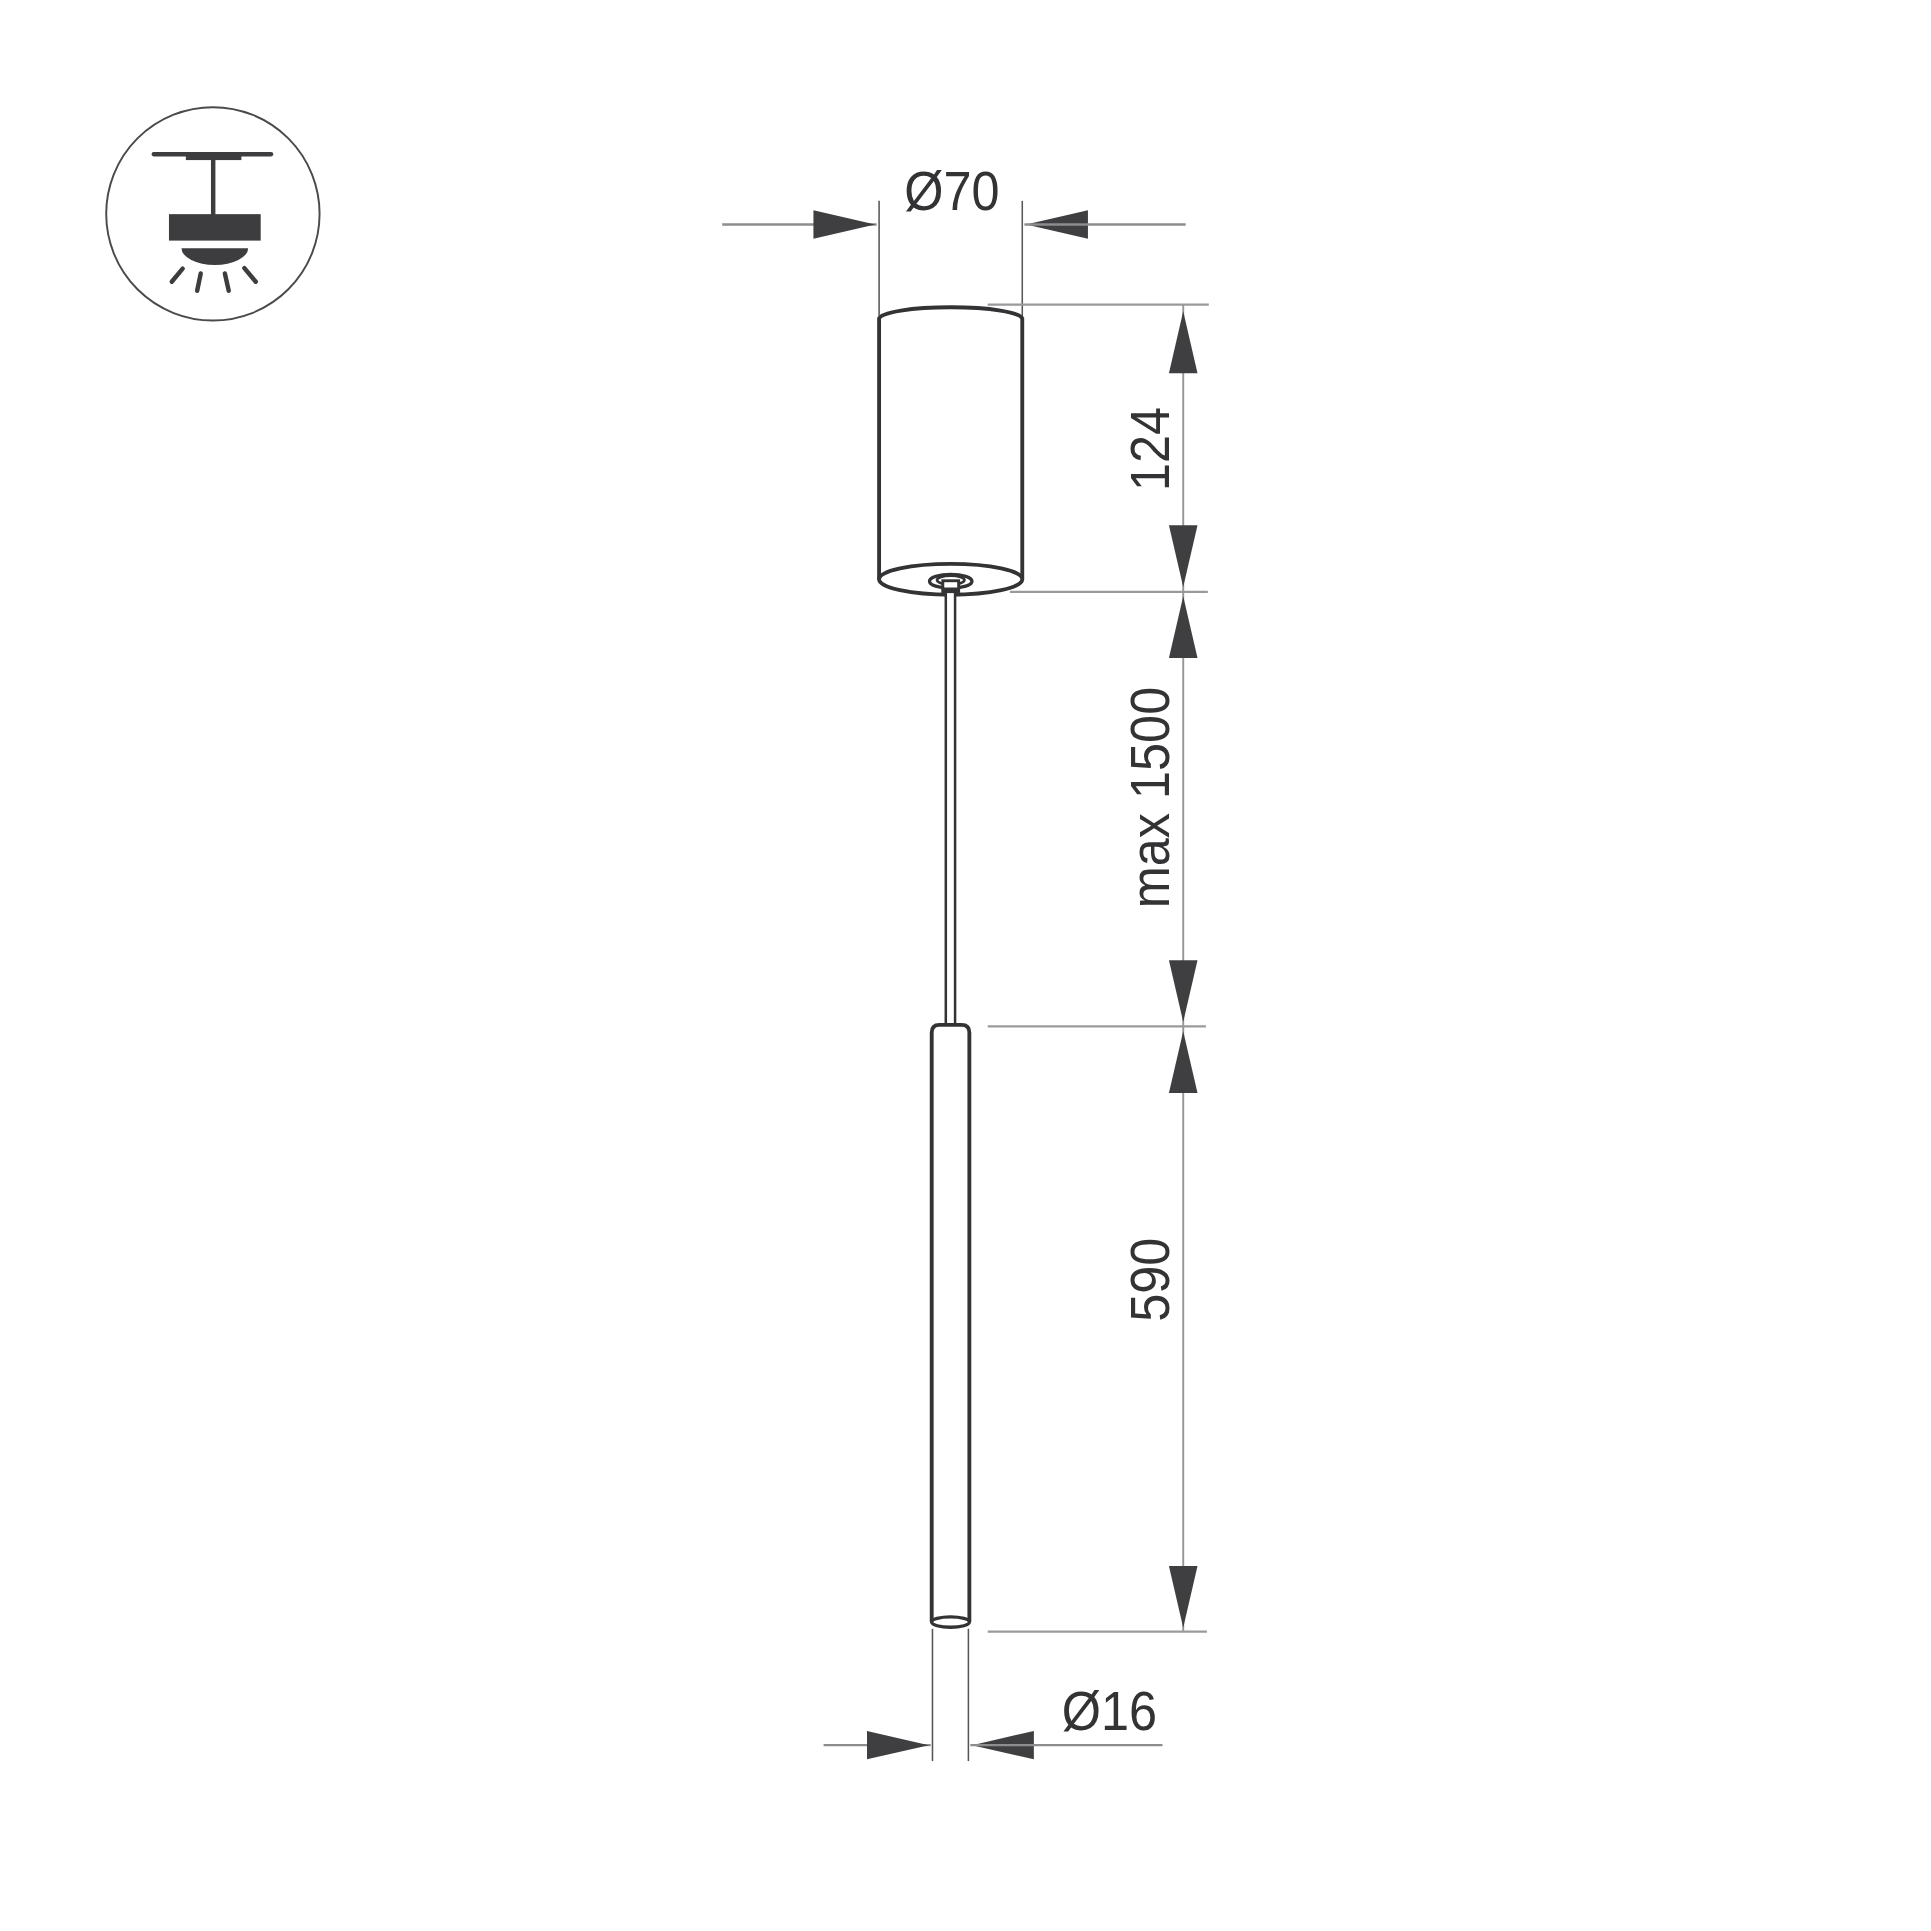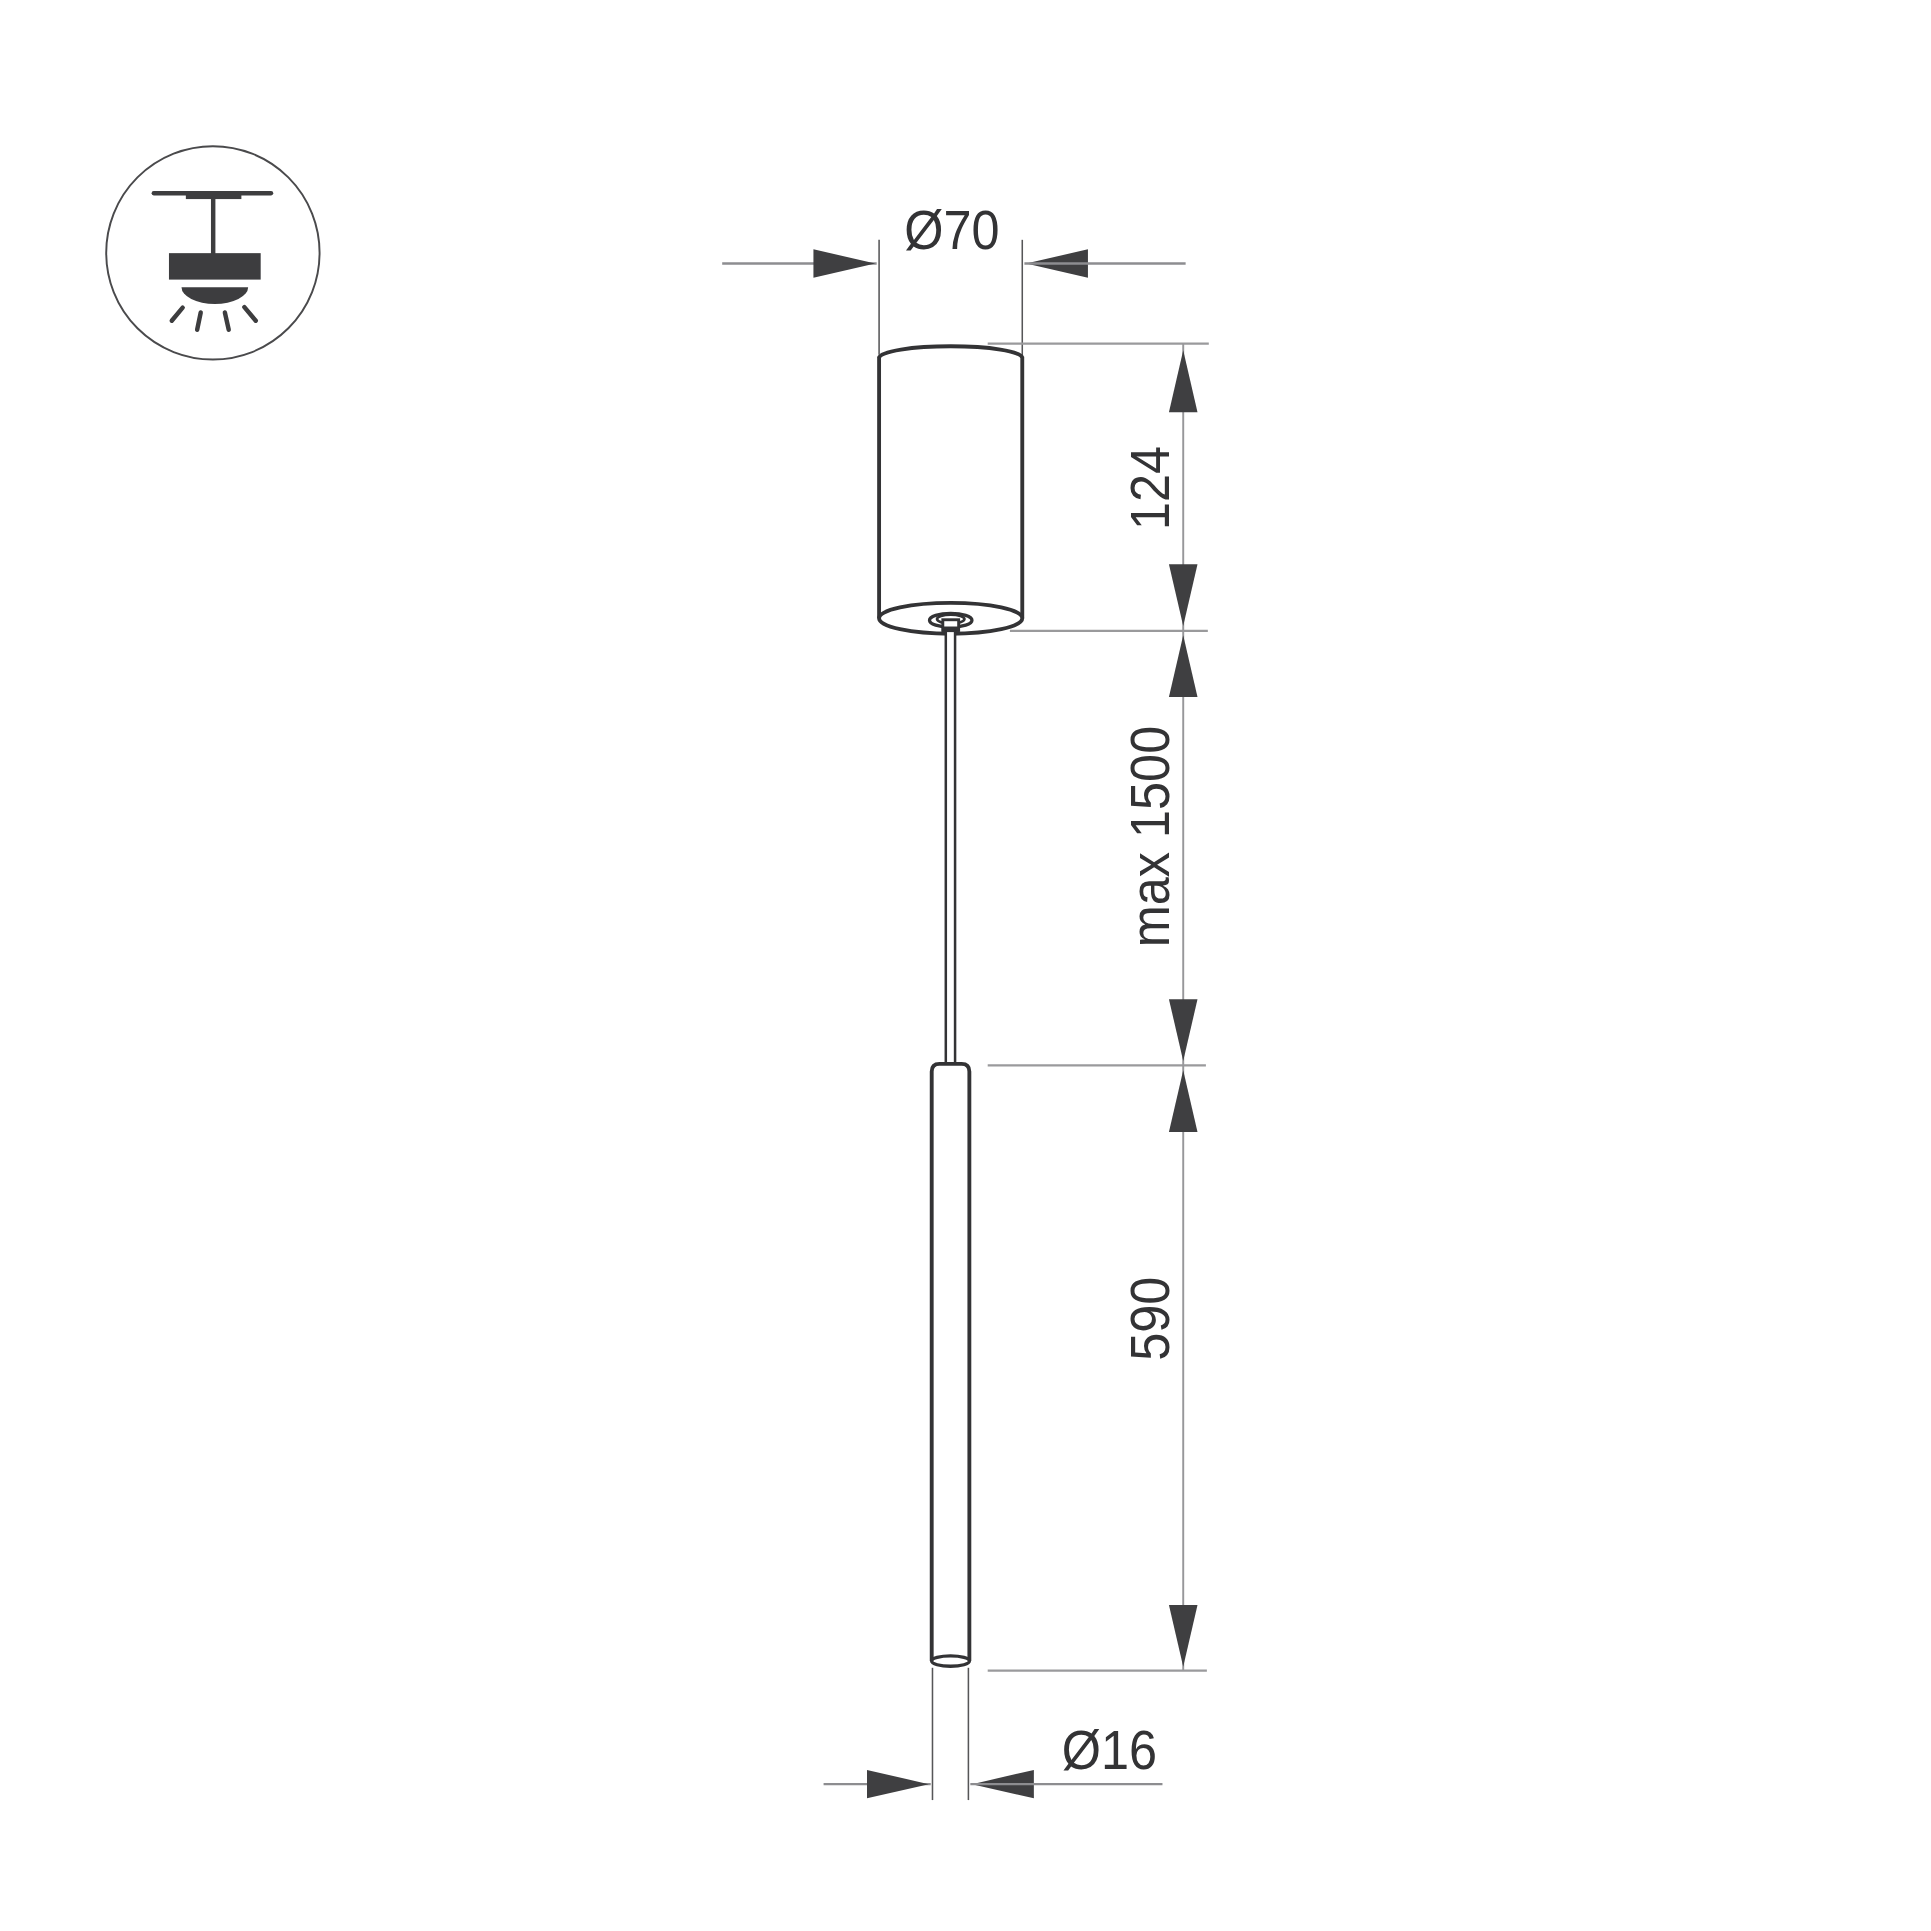--- a/index.html
+++ b/index.html
@@ -1,16 +1,16 @@
 <!DOCTYPE html>
 <html><head>
 <meta charset="utf-8">
 <style>
   html,body{margin:0;padding:0;background:#ffffff;}
-  .page{width:1931px;height:1870px;position:relative;background:#ffffff;margin-top:39px;}
+  .page{width:1931px;height:1870px;position:relative;background:#ffffff;}
   text{font-family:"Liberation Sans", sans-serif; fill:#333335;}
 </style>
 </head>
 <body>
 <div class="page">
 <svg width="1931" height="1931" viewBox="0 0 2000 2000">
 
   <rect x="0" y="0" width="2000" height="2000" fill="#ffffff"></rect>
 
   <circle cx="220.5" cy="221.5" r="110.5" fill="#ffffff" stroke="#4a4a4c" stroke-width="2"></circle>

